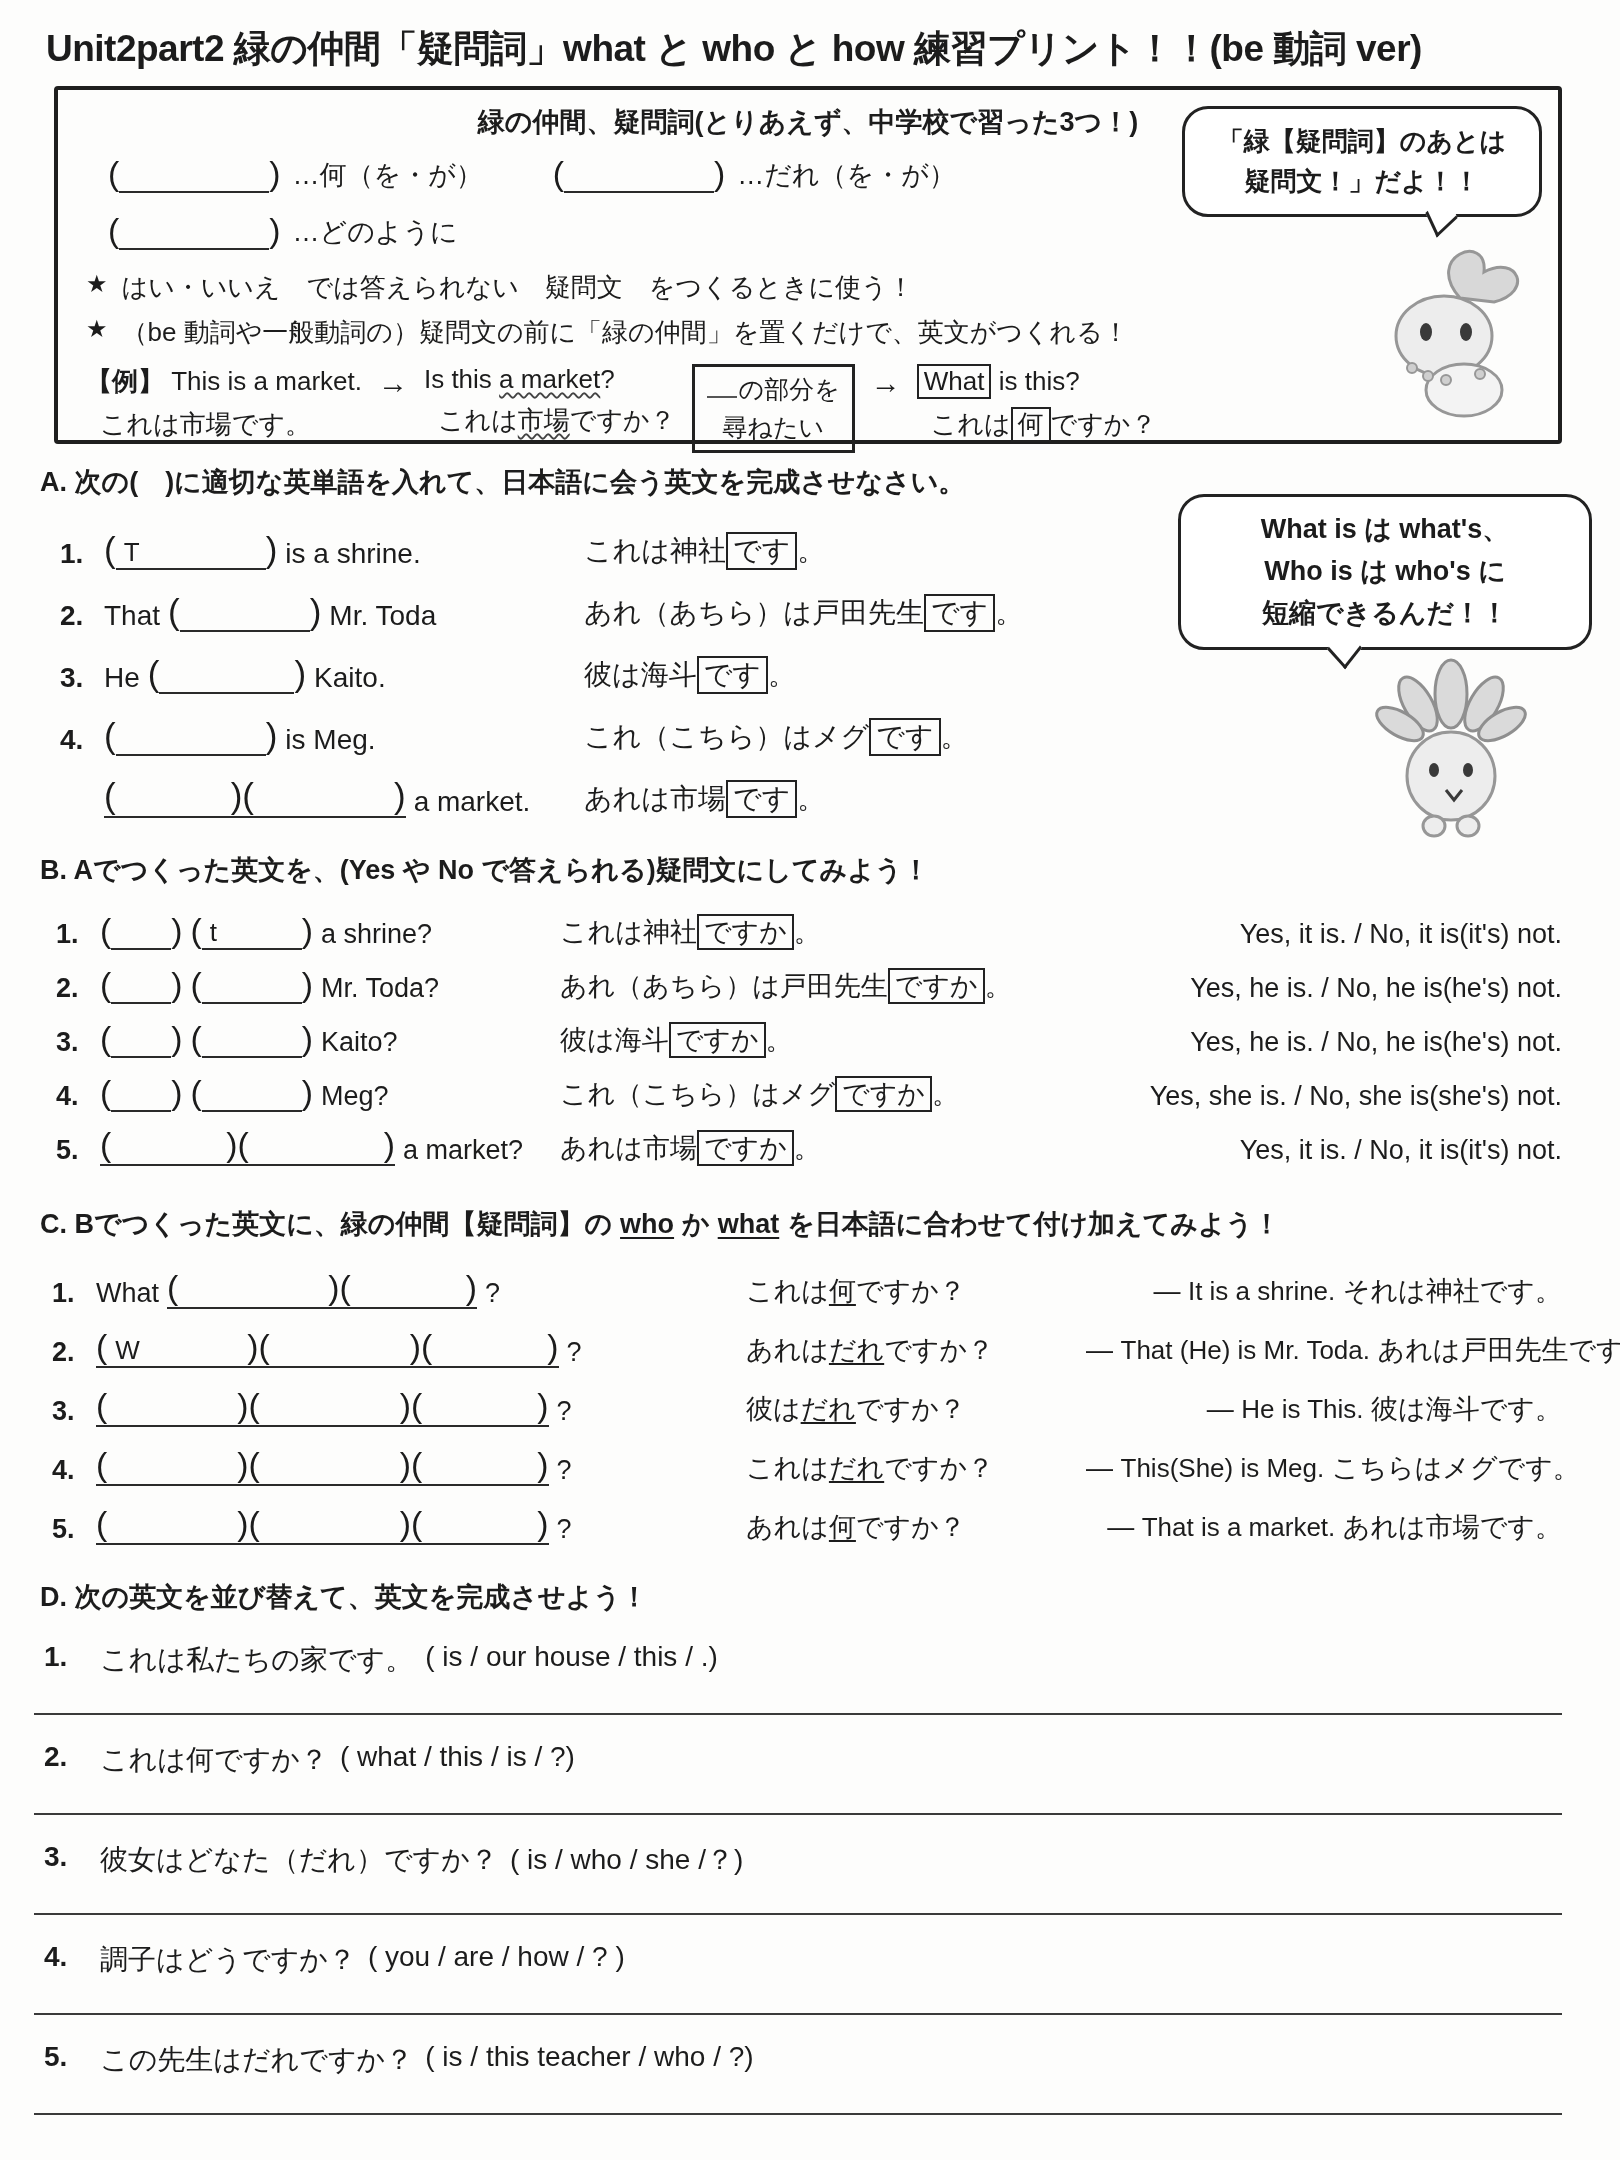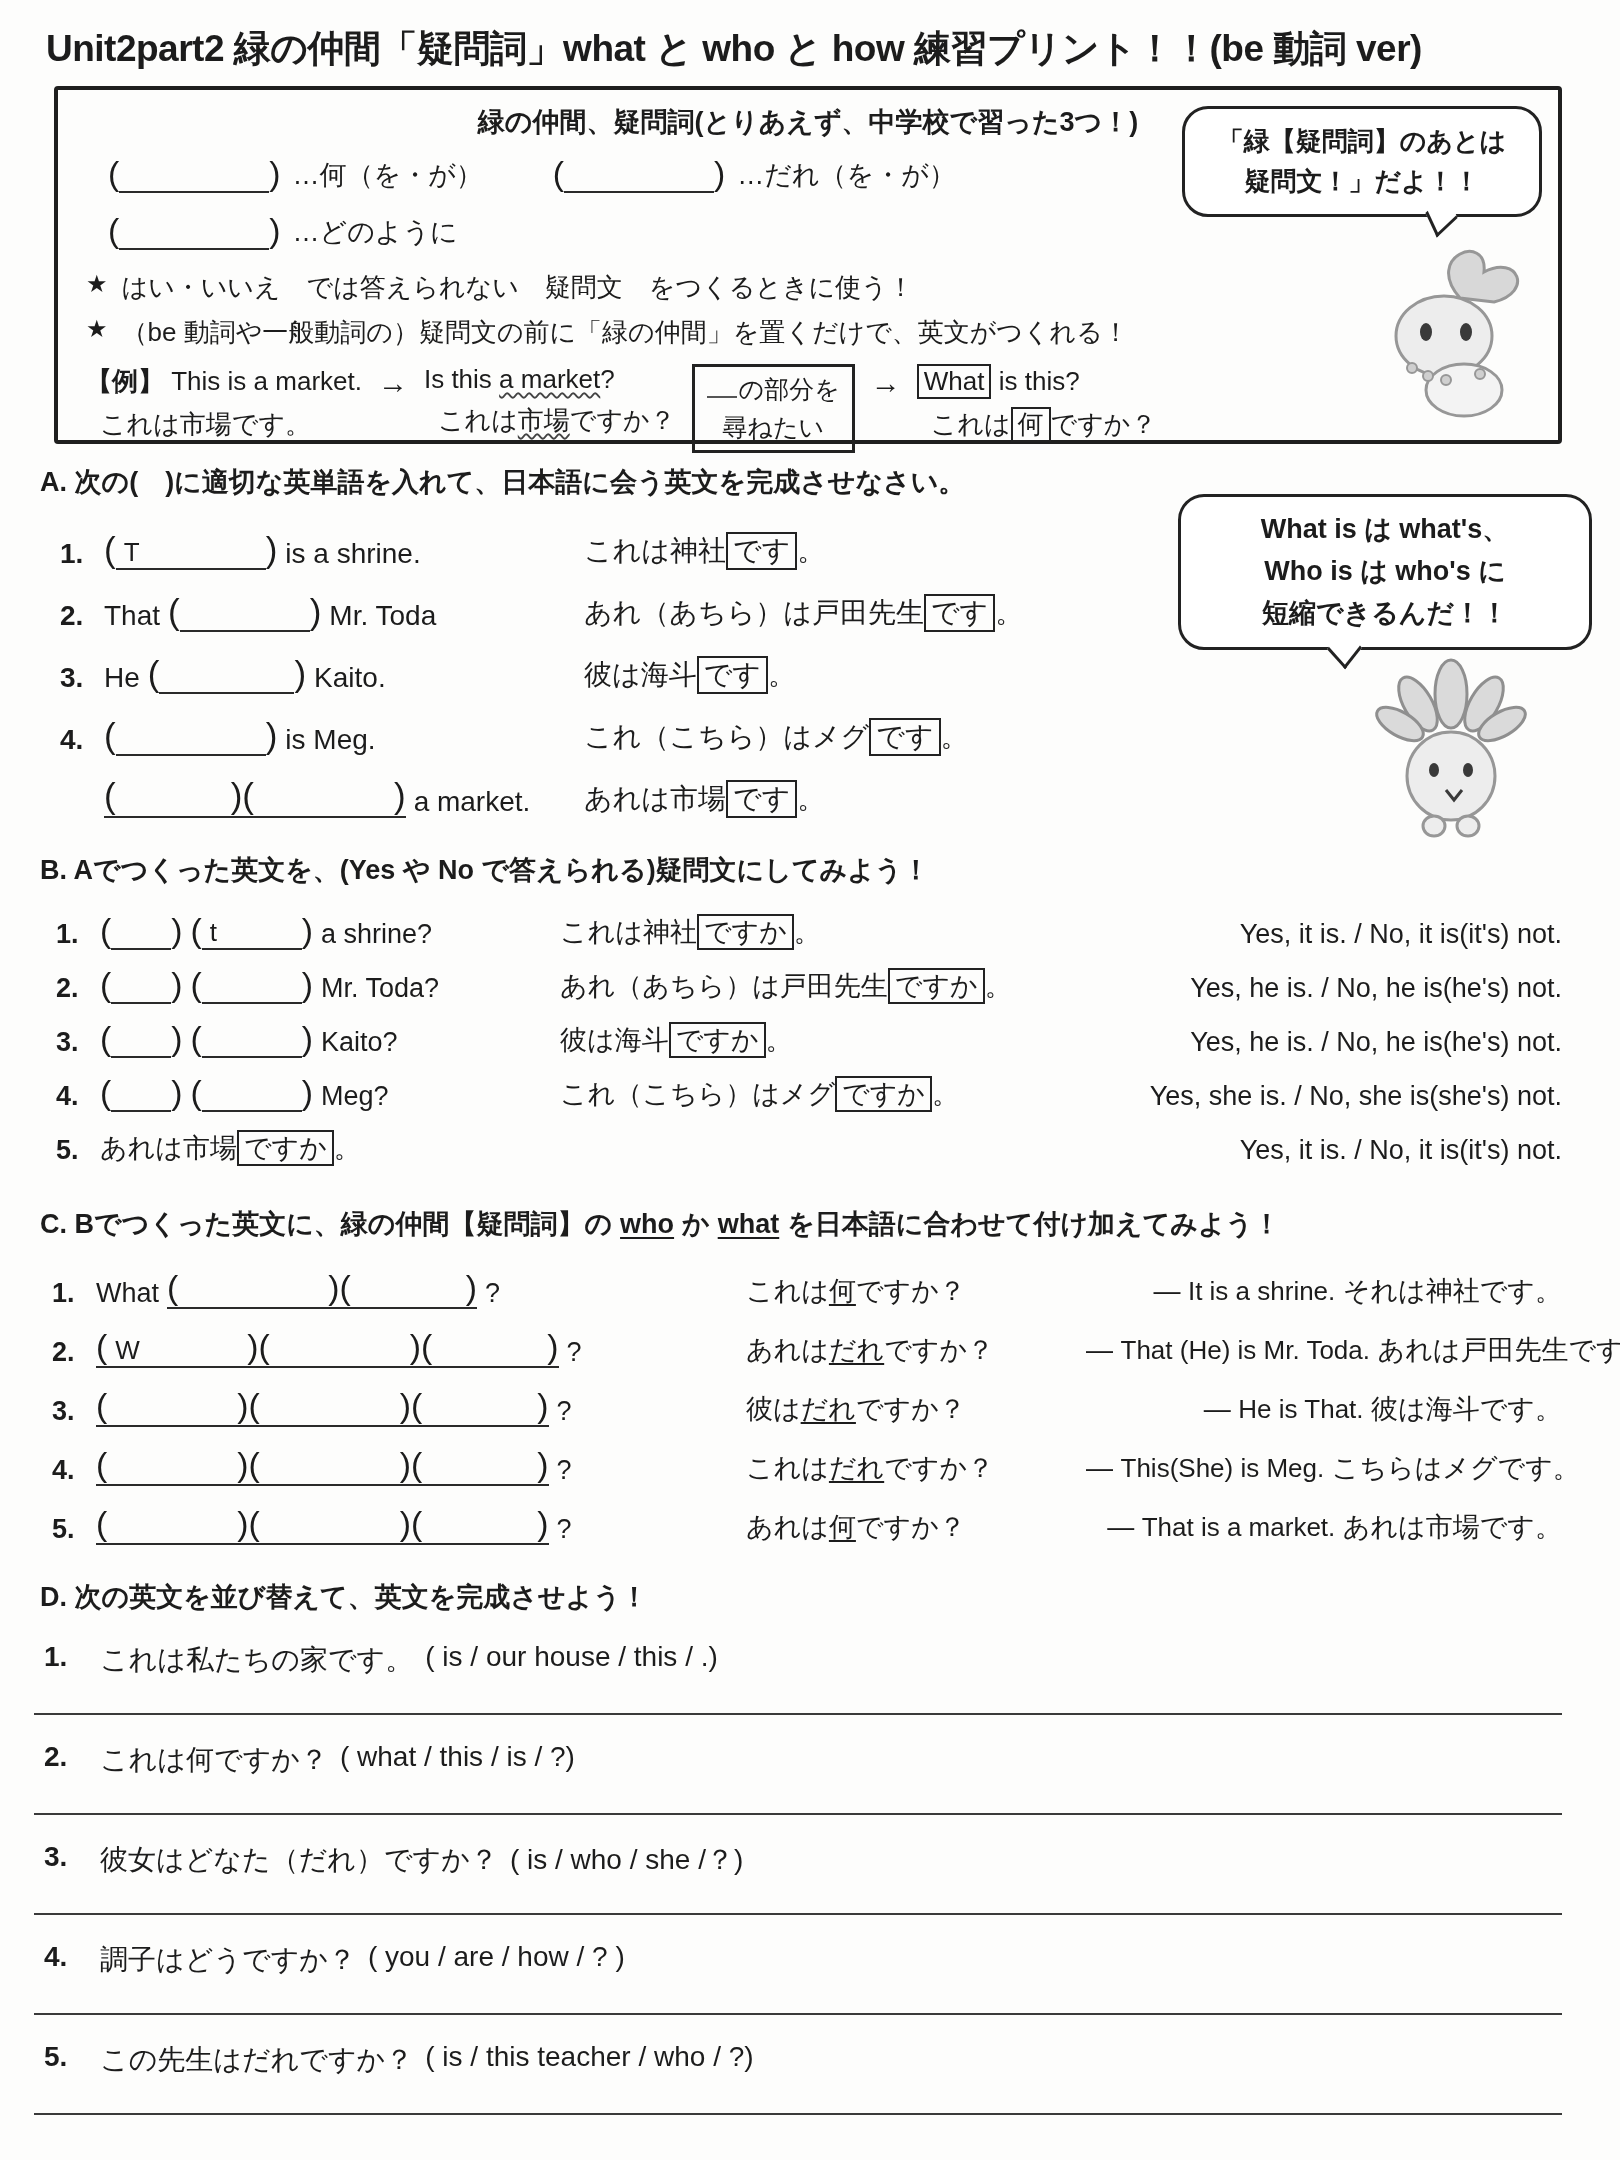--- a/index.html
+++ b/index.html
@@ -334,20 +334,31 @@
         <span>Meg?</span>
       </span>
       <span class="b-jp">
         <span>これ（こちら）はメグ</span><span class="boxed">ですか</span><span>。</span>
       </span>
       <span class="ans">Yes, she is. / No, she is(she's) not.</span>
     </div>
 
     <div class="row b-row">
       <span class="num">5.</span>
+      <span class="b-en">
+        <span class="bgroup">
+          <span class="blank">
+              <span class="bl w115"></span>
+            </span>
+            <span class="blank">
+              <span class="bl w135"></span>
+            </span>
+        </span>
+        <span>a market?</span>
+      </span>
       <span class="b-jp">
         <span>あれは市場</span><span class="boxed">ですか</span><span>。</span>
       </span>
       <span class="ans">Yes, it is. / No, it is(it's) not.</span>
     </div>
   </div>
 
   <div class="sec-heading" style="margin-top:40px;margin-left:6px;">
     <span>C. Bでつくった英文に、緑の仲間【疑問詞】の</span><span class="uword">who</span><span>か</span><span class="uword">what</span><span>を日本語に合わせて付け加えてみよう！</span>
   </div>
@@ -419,21 +430,21 @@
               <span class="bl w115"></span>
             </span>
         </span>
           <span>?</span>
       </span>
       <span class="c-q">
         <span>彼は</span><span class="uline">だれ</span><span>ですか？</span>
       </span>
       <span class="ans c-ans">
         <span>—</span>
-        <span class="en">He is That.</span>
+        <span class="en">He is This.</span>
         <span>彼は海斗です。</span>
       </span>
     </div>
 
     <div class="row c-row">
       <span class="num">4.</span>
       <span class="c-en">
         <span class="bgroup">
           <span class="blank">
               <span class="bl w130"></span>

